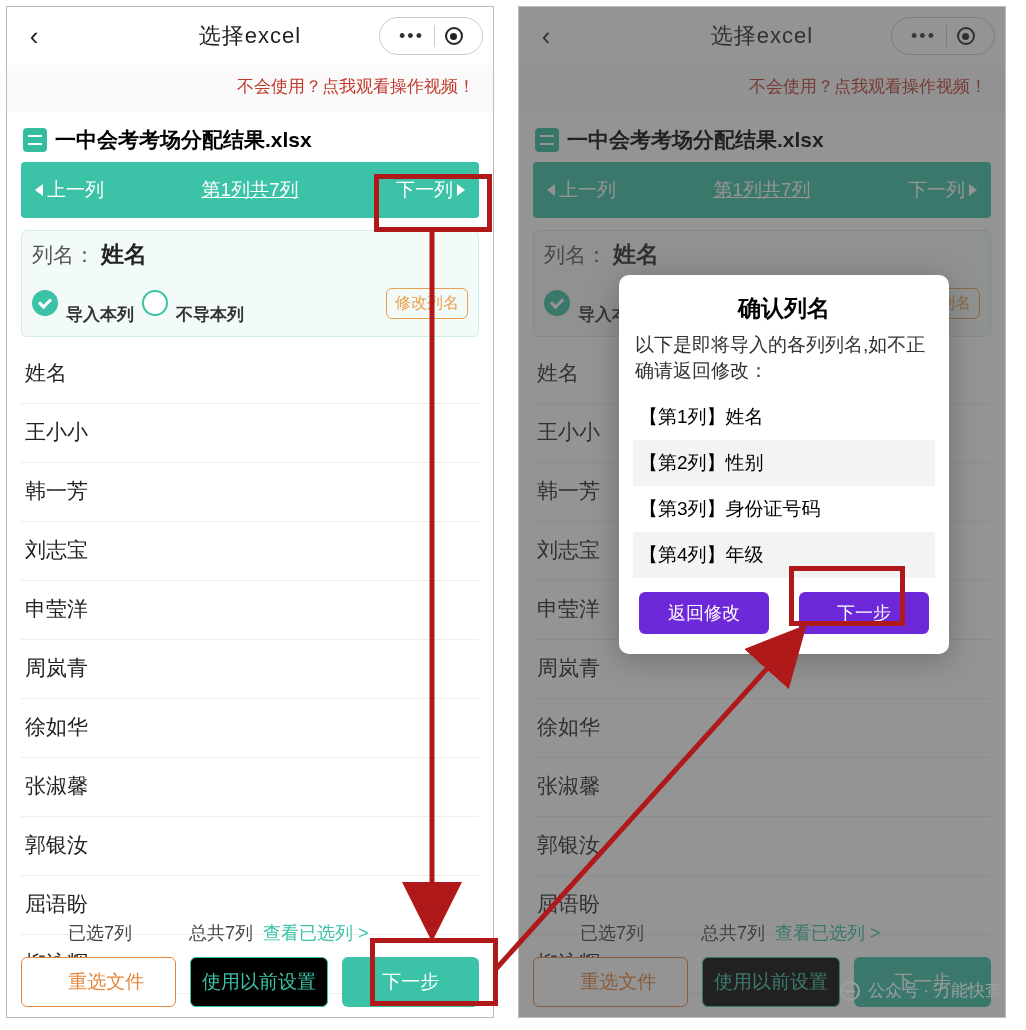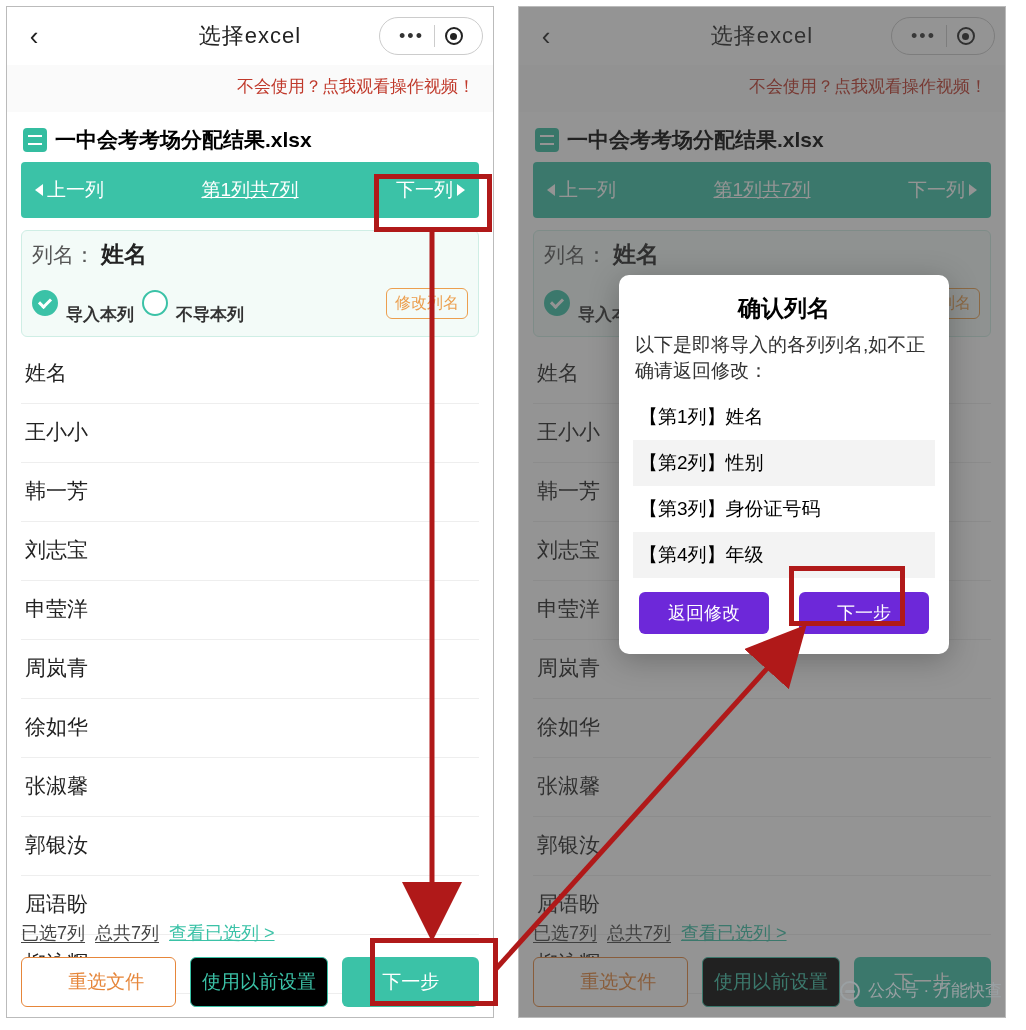--- a/index.html
+++ b/index.html
@@ -39,22 +39,22 @@
   .radio{ width:26px; height:26px; border-radius:50%; border:2px solid #3bc2a7; display:flex; align-items:center; justify-content:center; background:#fff;}
   .radio.checked{ background:#3bc2a7;}
   .radio.checked::after{content:"";width:9px;height:5px;border-left:3px solid #fff;border-bottom:3px solid #fff;transform:rotate(-45deg);margin-top:-3px;}
   .radiotext{font-size:17px; font-weight:600; color:#333;margin-top:23px;}
   .rename{ margin-left:auto; border:1px solid #ec9f4f; color:#ec9f4f; font-size:16px; border-radius:6px; padding:4px 8px;}
 
   .list { margin:8px 14px 0;}
   .listitem{ padding:14px 4px 16px; border-bottom:1px solid #eee; font-size:21px; color:#222;}
 
   .statusrow{ position:absolute; left:14px; right:14px; bottom:72px; font-size:18px; color:#444; display:flex; align-items:center; gap:10px;}
-  .statusrow .u{text-decoration:underline; text-underline-offset:3px;}
-  .statusrow a{ color:#3bc2a7; text-decoration:underline;}
+  .statusrow .u{text-underline-offset:3px;margin-left:47px;}
+  .statusrow a{ color:#3bc2a7; }
 
   .footbar{ position:absolute; left:14px; right:14px; bottom:10px; display:flex; gap:14px;}
   .btn{ flex:1; height:50px; display:flex; align-items:center; justify-content:center; border-radius:6px; font-size:19px;}
   .btn-outline-or{ border:1.5px solid #e6863a; color:#e6863a; background:#fff;padding-left:16px;}
   .btn-outline-gr{ border:1.5px solid #3bc2a7; color:#3bc2a7; background:#000000;}
   .btn-solid{ background:#3bc2a7; color:#fff;}
 
   .dim{ position:absolute; inset:0; background:rgba(60,60,60,0.55); }
 
   .dialog{ position:absolute; left:56px; right:56px; top:268px; background:#fff; border-radius:10px; padding:18px 0 20px; box-shadow:0 6px 30px rgba(0,0,0,0.25);margin-left:44px;}

